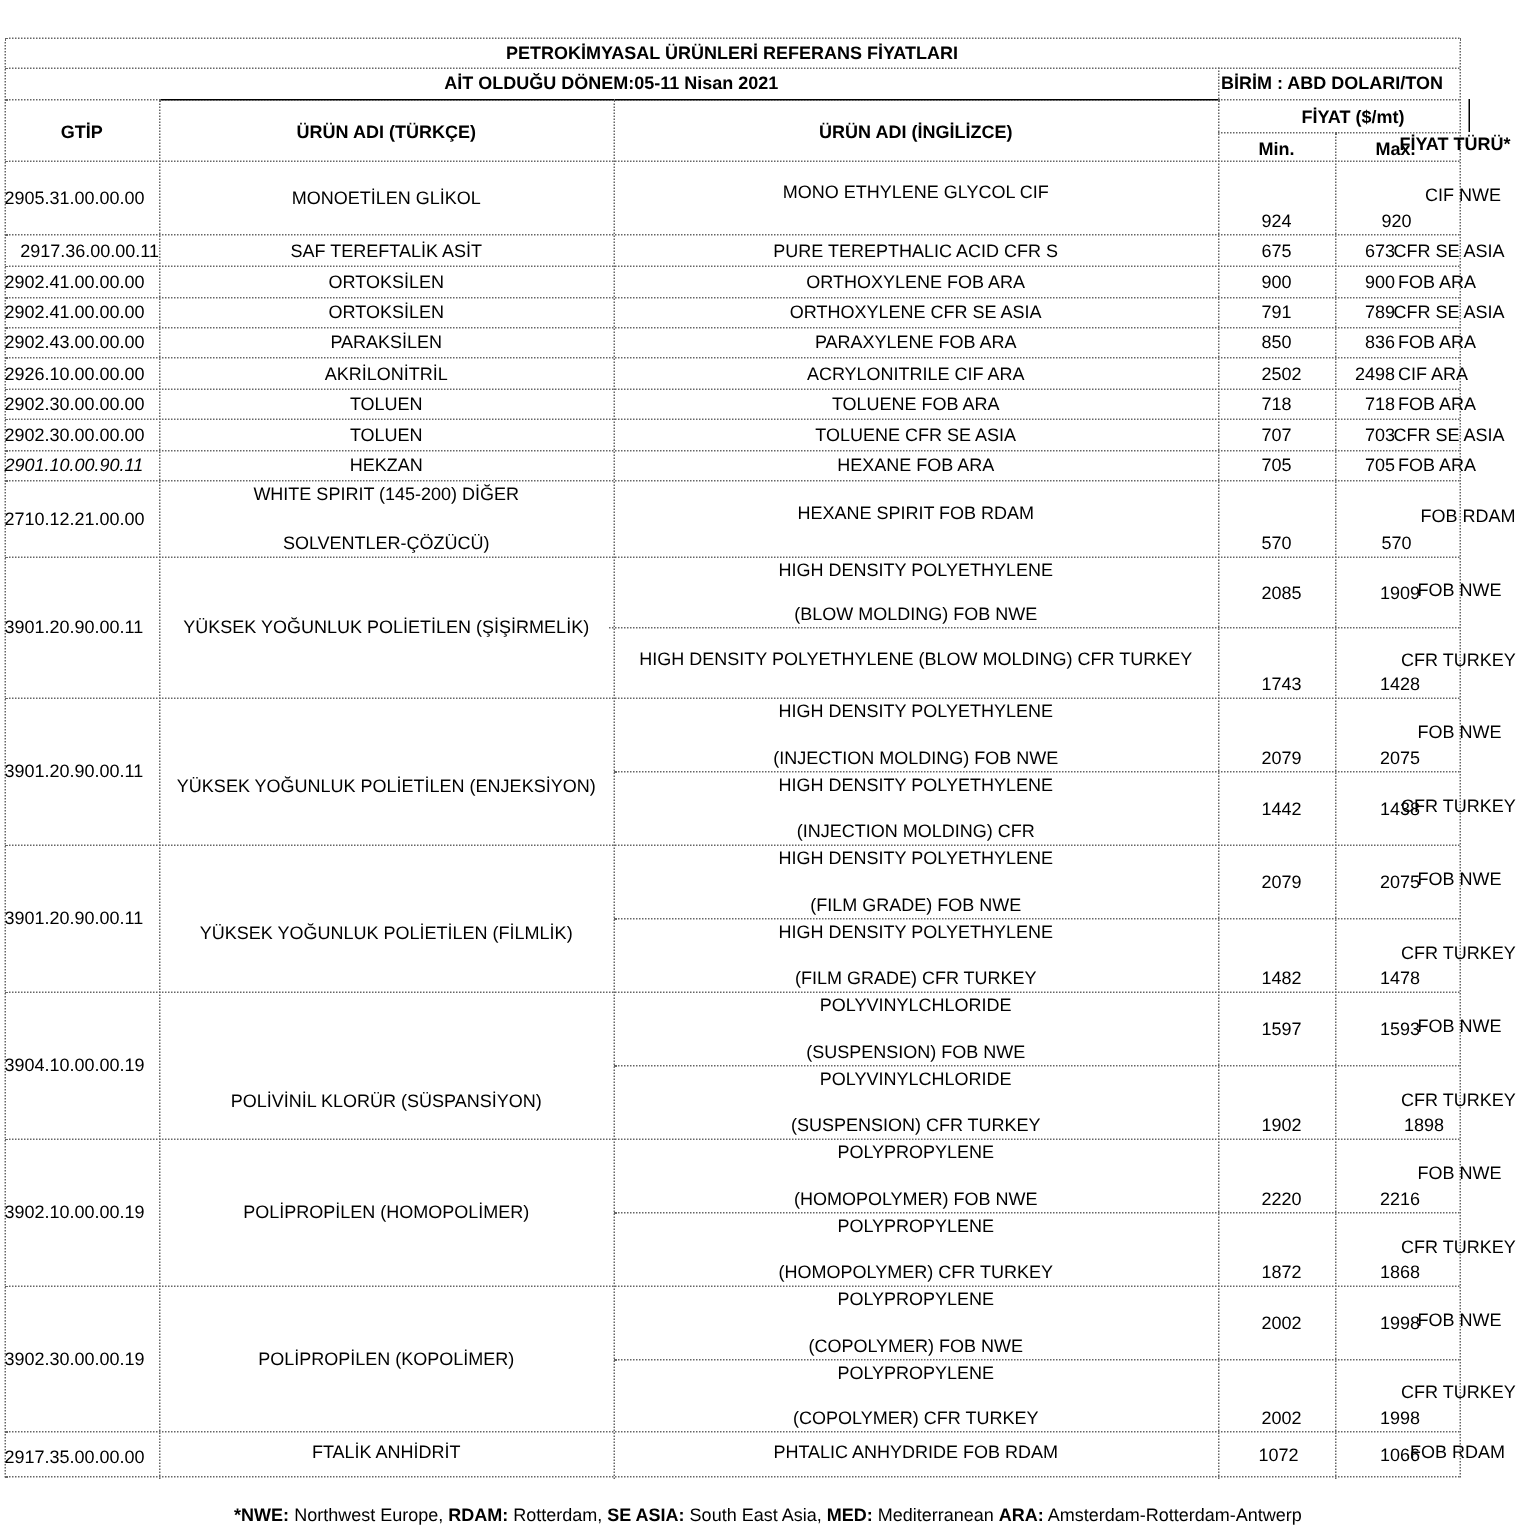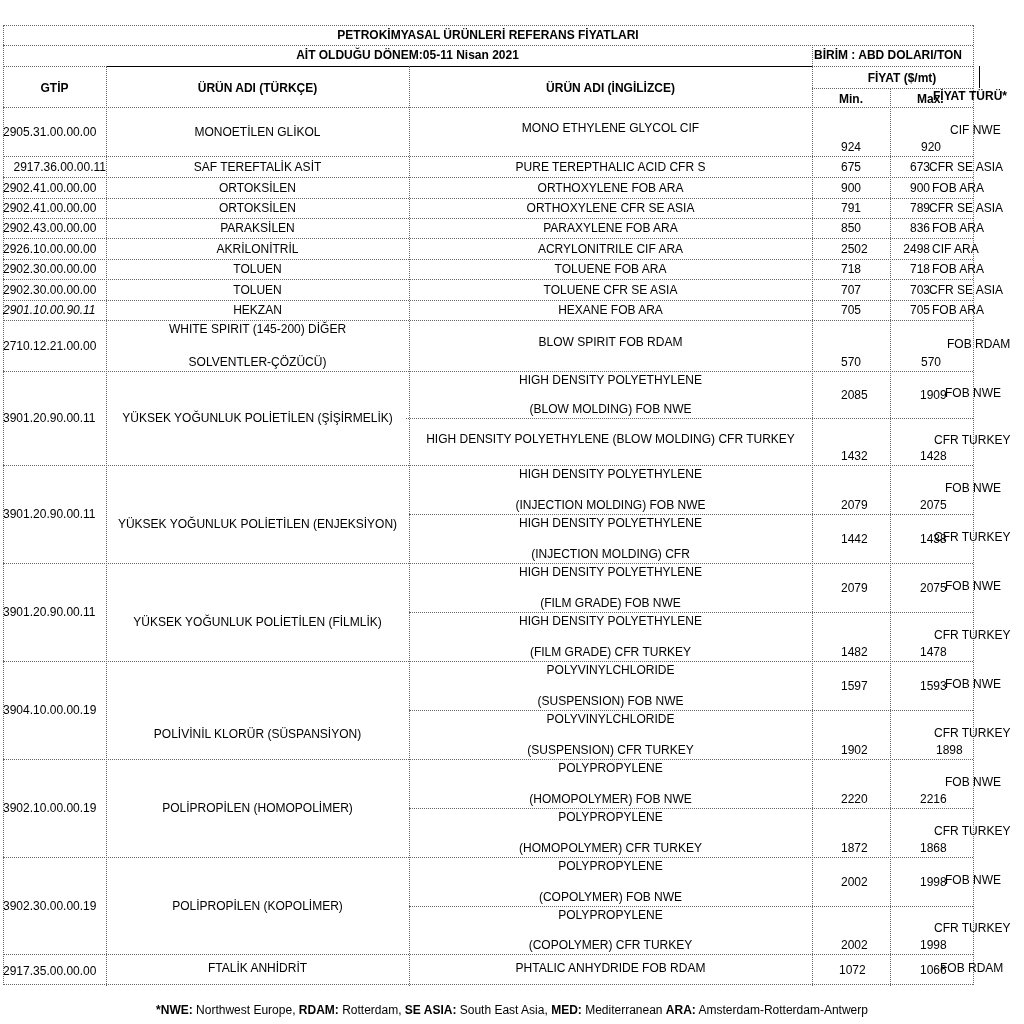--- a/index.html
+++ b/index.html
@@ -101,35 +101,35 @@
     <div class="t" style="left: 3px; top: 303px; width: 103px; font-style: italic;">2901.10.00.90.11</div>
     <div class="t c" style="left: 106px; top: 303px; width: 303px;">HEKZAN</div>
     <div class="t c" style="left: 409px; top: 303px; width: 403px;">HEXANE FOB ARA</div>
     <div class="t" style="left: 841px; top: 303px; width: 50px;">705</div>
     <div class="t r" style="left: 890px; top: 303px; width: 40px;">705</div>
     <div class="t" style="left: 932px; top: 303px; width: 100px;">FOB ARA</div>
     <div class="hl" style="left: 3px; top: 320px; width: 970px;"></div>
     <div class="t" style="left: 3px; top: 338.5px; width: 103px;">2710.12.21.00.00</div>
     <div class="t c" style="left: 106px; top: 322px; width: 303px;">WHITE SPIRIT (145-200) DİĞER</div>
     <div class="t c" style="left: 106px; top: 355px; width: 303px;">SOLVENTLER-ÇÖZÜCÜ)</div>
-    <div class="t c" style="left: 409px; top: 334.5px; width: 403px;">BLOW SPIRIT FOB RDAM</div>
+    <div class="t c" style="left: 409px; top: 334.5px; width: 403px;">HEXANE SPIRIT FOB RDAM</div>
     <div class="t" style="left: 841px; top: 355px; width: 50px;">570</div>
     <div class="t" style="left: 921px; top: 355px; width: 40px;">570</div>
     <div class="t" style="left: 947px; top: 336.5px; width: 100px;">FOB RDAM</div>
     <div class="hl" style="left: 3px; top: 371px; width: 970px;"></div>
     <div class="t" style="left: 3px; top: 411px; width: 103px;">3901.20.90.00.11</div>
     <div class="t c" style="left: 106px; top: 411px; width: 303px;">YÜKSEK YOĞUNLUK POLİETİLEN (ŞİŞİRMELİK)</div>
     <div class="hl" style="left: 406px; top: 418px; width: 567px;"></div>
     <div class="t c" style="left: 409px; top: 373px; width: 403px;">HIGH DENSITY POLYETHYLENE</div>
     <div class="t c" style="left: 409px; top: 402px; width: 403px;">(BLOW MOLDING) FOB NWE</div>
     <div class="t" style="left: 841px; top: 387.5px; width: 50px;">2085</div>
     <div class="t" style="left: 920px; top: 387.5px; width: 40px;">1909</div>
     <div class="t" style="left: 945px; top: 385.5px; width: 100px;">FOB NWE</div>
     <div class="t c" style="left: 409px; top: 431.5px; width: 403px;">HIGH DENSITY POLYETHYLENE (BLOW MOLDING) CFR TURKEY</div>
-    <div class="t" style="left: 841px; top: 449px; width: 50px;">1432</div>
+    <div class="t" style="left: 841px; top: 449px; width: 50px;">1743</div>
     <div class="t" style="left: 920px; top: 449px; width: 40px;">1428</div>
     <div class="t" style="left: 934px; top: 432.5px; width: 100px;">CFR TURKEY</div>
     <div class="hl" style="left: 3px; top: 465px; width: 970px;"></div>
     <div class="t" style="left: 3px; top: 507px; width: 103px;">3901.20.90.00.11</div>
     <div class="t c" style="left: 106px; top: 517px; width: 303px;">YÜKSEK YOĞUNLUK POLİETİLEN (ENJEKSİYON)</div>
     <div class="hl" style="left: 409px; top: 514px; width: 564px;"></div>
     <div class="t c" style="left: 409px; top: 467px; width: 403px;">HIGH DENSITY POLYETHYLENE</div>
     <div class="t c" style="left: 409px; top: 498px; width: 403px;">(INJECTION MOLDING) FOB NWE</div>
     <div class="t" style="left: 841px; top: 498px; width: 50px;">2079</div>
     <div class="t" style="left: 920px; top: 498px; width: 40px;">2075</div>

